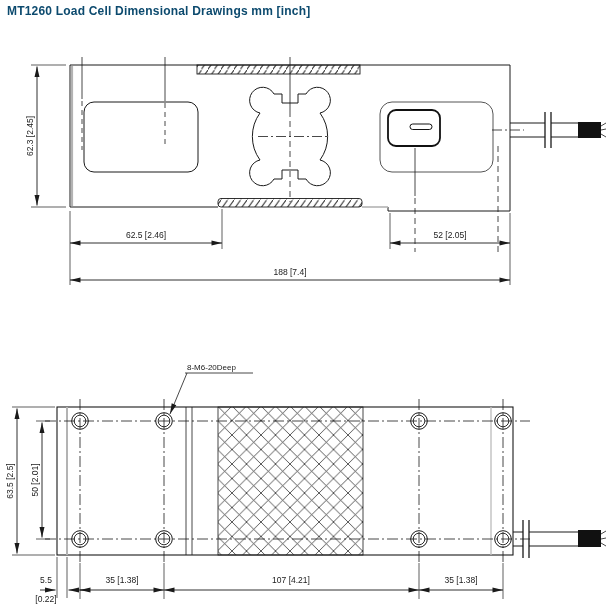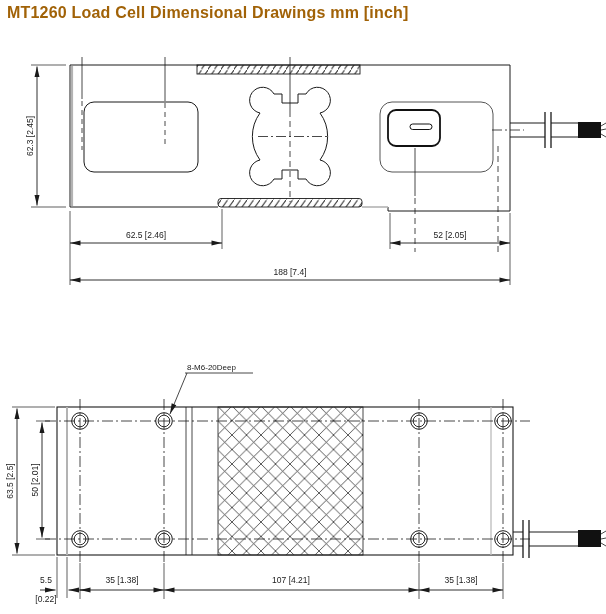--- a/index.html
+++ b/index.html
@@ -1,18 +1,18 @@
 <!DOCTYPE html>
 <html><head>
 <meta charset="utf-8">
 <style>
   html,body{margin:0;padding:0;background:#ffffff;}
   .page{position:relative;width:606px;height:614px;background:#ffffff;overflow:hidden;
         font-family:"Liberation Sans",sans-serif;}
-  .title{position:absolute;left:7px;top:4px;font-size:16px;font-weight:bold;color:#a16207;
+  .title{position:absolute;left:7px;top:4px;font-size:12px;font-weight:bold;color:#0c4a6e;
          letter-spacing:0.2px;}
   svg{position:absolute;left:0;top:0;}
   .dimtext{font-family:"Liberation Sans",sans-serif;font-size:8.5px;fill:#1a1a1a;}
   .callouttext{font-family:"Liberation Sans",sans-serif;font-size:8px;fill:#1a1a1a;}
 </style>
 </head>
 <body>
 
 <div class="page">
   <div class="title">MT1260 Load Cell Dimensional Drawings mm [inch]</div>

